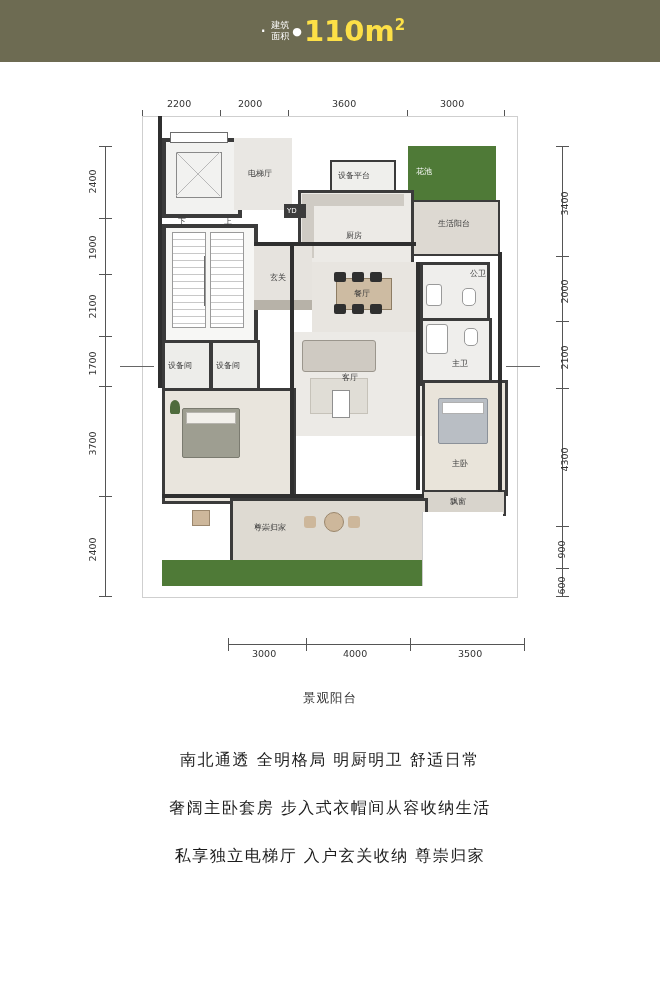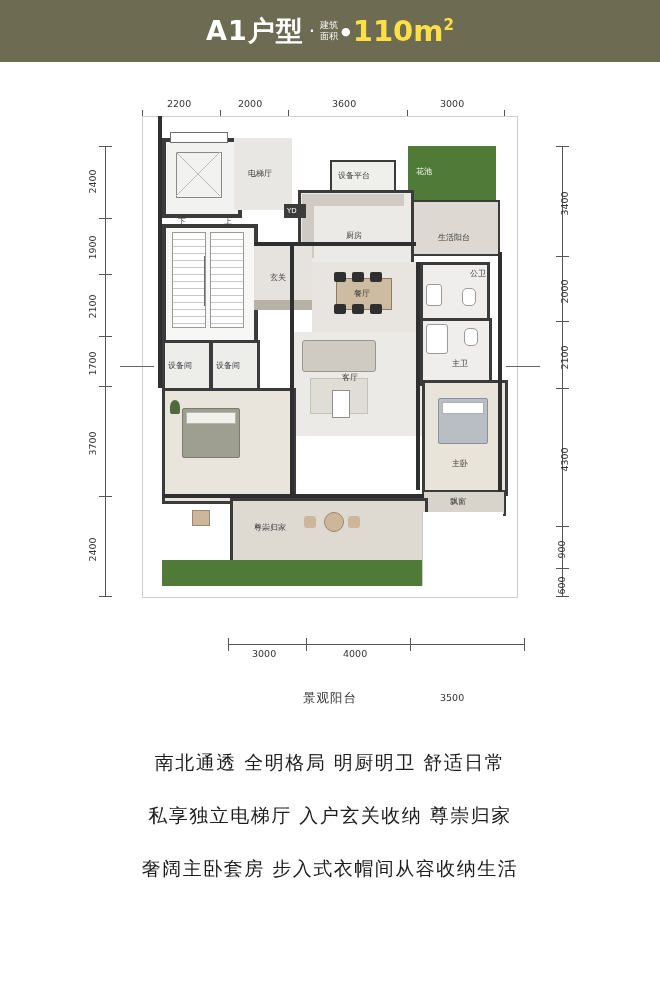--- a/index.html
+++ b/index.html
@@ -30,28 +30,27 @@
   .plan-body{position:absolute;left:40px;top:30px;width:420px;height:500px;}
 
   .wall{position:absolute;background:#2f2f2f;}
   .room{position:absolute;}
   .lbl{position:absolute;font-size:8px;color:#3a3a3a;white-space:nowrap;font-family:"DejaVu Sans","Liberation Sans",sans-serif;}
   .lbl-w{position:absolute;font-size:8px;color:#ffffff;white-space:nowrap;}
 
   
   .caption{position:absolute;left:0;top:690px;width:660px;text-align:center;font-size:12.5px;color:#333;letter-spacing:1px;}
   .features{position:absolute;left:0;top:750px;width:660px;}
-  .feature{width:660px;text-align:center;font-size:19px;color:#1d1d1d;letter-spacing:1.5px;margin-bottom:27px;}
+  .feature{width:660px;text-align:center;font-size:16px;color:#1d1d1d;letter-spacing:1.5px;margin-bottom:27px;}
 </style>
 </head>
 <body>
 
 <div class="banner">
   <div class="banner-inner">
-    <span class="title-main">A1户型</span>
     <span class="title-dot">·</span>
     <span class="title-small">
       <span>建筑</span><br>
       <span>面积</span>
     </span>
     <span class="title-dot" style="font-size:11px;margin:0 2px 0 0;">●</span>
     <span class="title-area"><span>110</span><span>m</span><sup>2</sup></span>
   </div>
 </div>
 
@@ -68,21 +67,21 @@
   <div class="dim" style="left:252px;top:12px;">3600</div>
   <div class="dim" style="left:360px;top:12px;">3000</div>
 
   <div class="dline-h" style="left:148px;top:558px;width:296px;"></div>
   <div class="tick" style="left:148px;top:552px;width:1px;height:13px;"></div>
   <div class="tick" style="left:226px;top:552px;width:1px;height:13px;"></div>
   <div class="tick" style="left:330px;top:552px;width:1px;height:13px;"></div>
   <div class="tick" style="left:444px;top:552px;width:1px;height:13px;"></div>
   <div class="dim" style="left:172px;top:562px;">3000</div>
   <div class="dim" style="left:263px;top:562px;">4000</div>
-  <div class="dim" style="left:360px;top:562px;margin-top:44px;">3500</div>
+  <div class="dim" style="left:378px;top:562px;">3500</div>
 
   <div class="dline-v" style="left:25px;top:60px;height:450px;"></div>
   <div class="tick" style="left:19px;top:60px;width:13px;height:1px;"></div>
   <div class="tick" style="left:19px;top:132px;width:13px;height:1px;"></div>
   <div class="tick" style="left:19px;top:188px;width:13px;height:1px;"></div>
   <div class="tick" style="left:19px;top:250px;width:13px;height:1px;"></div>
   <div class="tick" style="left:19px;top:300px;width:13px;height:1px;"></div>
   <div class="tick" style="left:19px;top:410px;width:13px;height:1px;"></div>
   <div class="tick" style="left:19px;top:510px;width:13px;height:1px;"></div>
   <div class="dim dim-v" style="left:0px;top:90px;transform:rotate(-90deg);">2400</div>
@@ -135,21 +134,21 @@
     <div class="room" style="left:90px;top:224px;width:44px;height:48px;background:#ededea;border:3px solid #3b3b3b;"></div>
     <div class="lbl" style="left:96px;top:244px;">设备间</div>
 
     <div class="room" style="left:210px;top:44px;width:62px;height:30px;background:#efefec;border:2px solid #3b3b3b;"></div>
     <div class="lbl" style="left:218px;top:54px;">设备平台</div>
 
     <div class="room" style="left:288px;top:30px;width:88px;height:54px;background:#4f7a37;"></div>
     <div class="lbl-w" style="left:296px;top:50px;">花池</div>
 
     <div class="room" style="left:288px;top:84px;width:88px;height:52px;background:#ddd9d2;border:2px solid #3b3b3b;"></div>
-    <div class="lbl" style="left:318px;top:116px;">生活阳台</div>
+    <div class="lbl" style="left:318px;top:102px;">生活阳台</div>
 
     <div class="room" style="left:178px;top:74px;width:110px;height:72px;background:#eceae6;border:3px solid #3b3b3b;"></div>
     <div class="room" style="left:182px;top:78px;width:102px;height:12px;background:#cfcbc4;"></div>
     <div class="room" style="left:182px;top:78px;width:12px;height:64px;background:#cfcbc4;"></div>
     <div class="lbl" style="left:226px;top:114px;">厨房</div>
 
     <div class="room" style="left:164px;top:88px;width:22px;height:14px;background:#3c3c3c;"></div>
     <div class="lbl-w" style="left:167px;top:91px;font-size:7px;">YD</div>
 
     <div class="room" style="left:134px;top:130px;width:58px;height:62px;background:#e6e3de;"></div>
@@ -214,15 +213,15 @@
 
     <div class="room" style="left:0px;top:250px;width:34px;height:1px;background:#666;"></div>
     <div class="room" style="left:386px;top:250px;width:34px;height:1px;background:#666;"></div>
   </div>
 </div>
 
 <div class="caption">景观阳台</div>
 
 <div class="features">
   <div class="feature">南北通透 全明格局 明厨明卫 舒适日常</div>
+  <div class="feature">奢阔主卧套房 步入式衣帽间从容收纳生活</div>
   <div class="feature">私享独立电梯厅 入户玄关收纳 尊崇归家</div>
-  <div class="feature">奢阔主卧套房 步入式衣帽间从容收纳生活</div>
 </div>
 
 </body></html>

